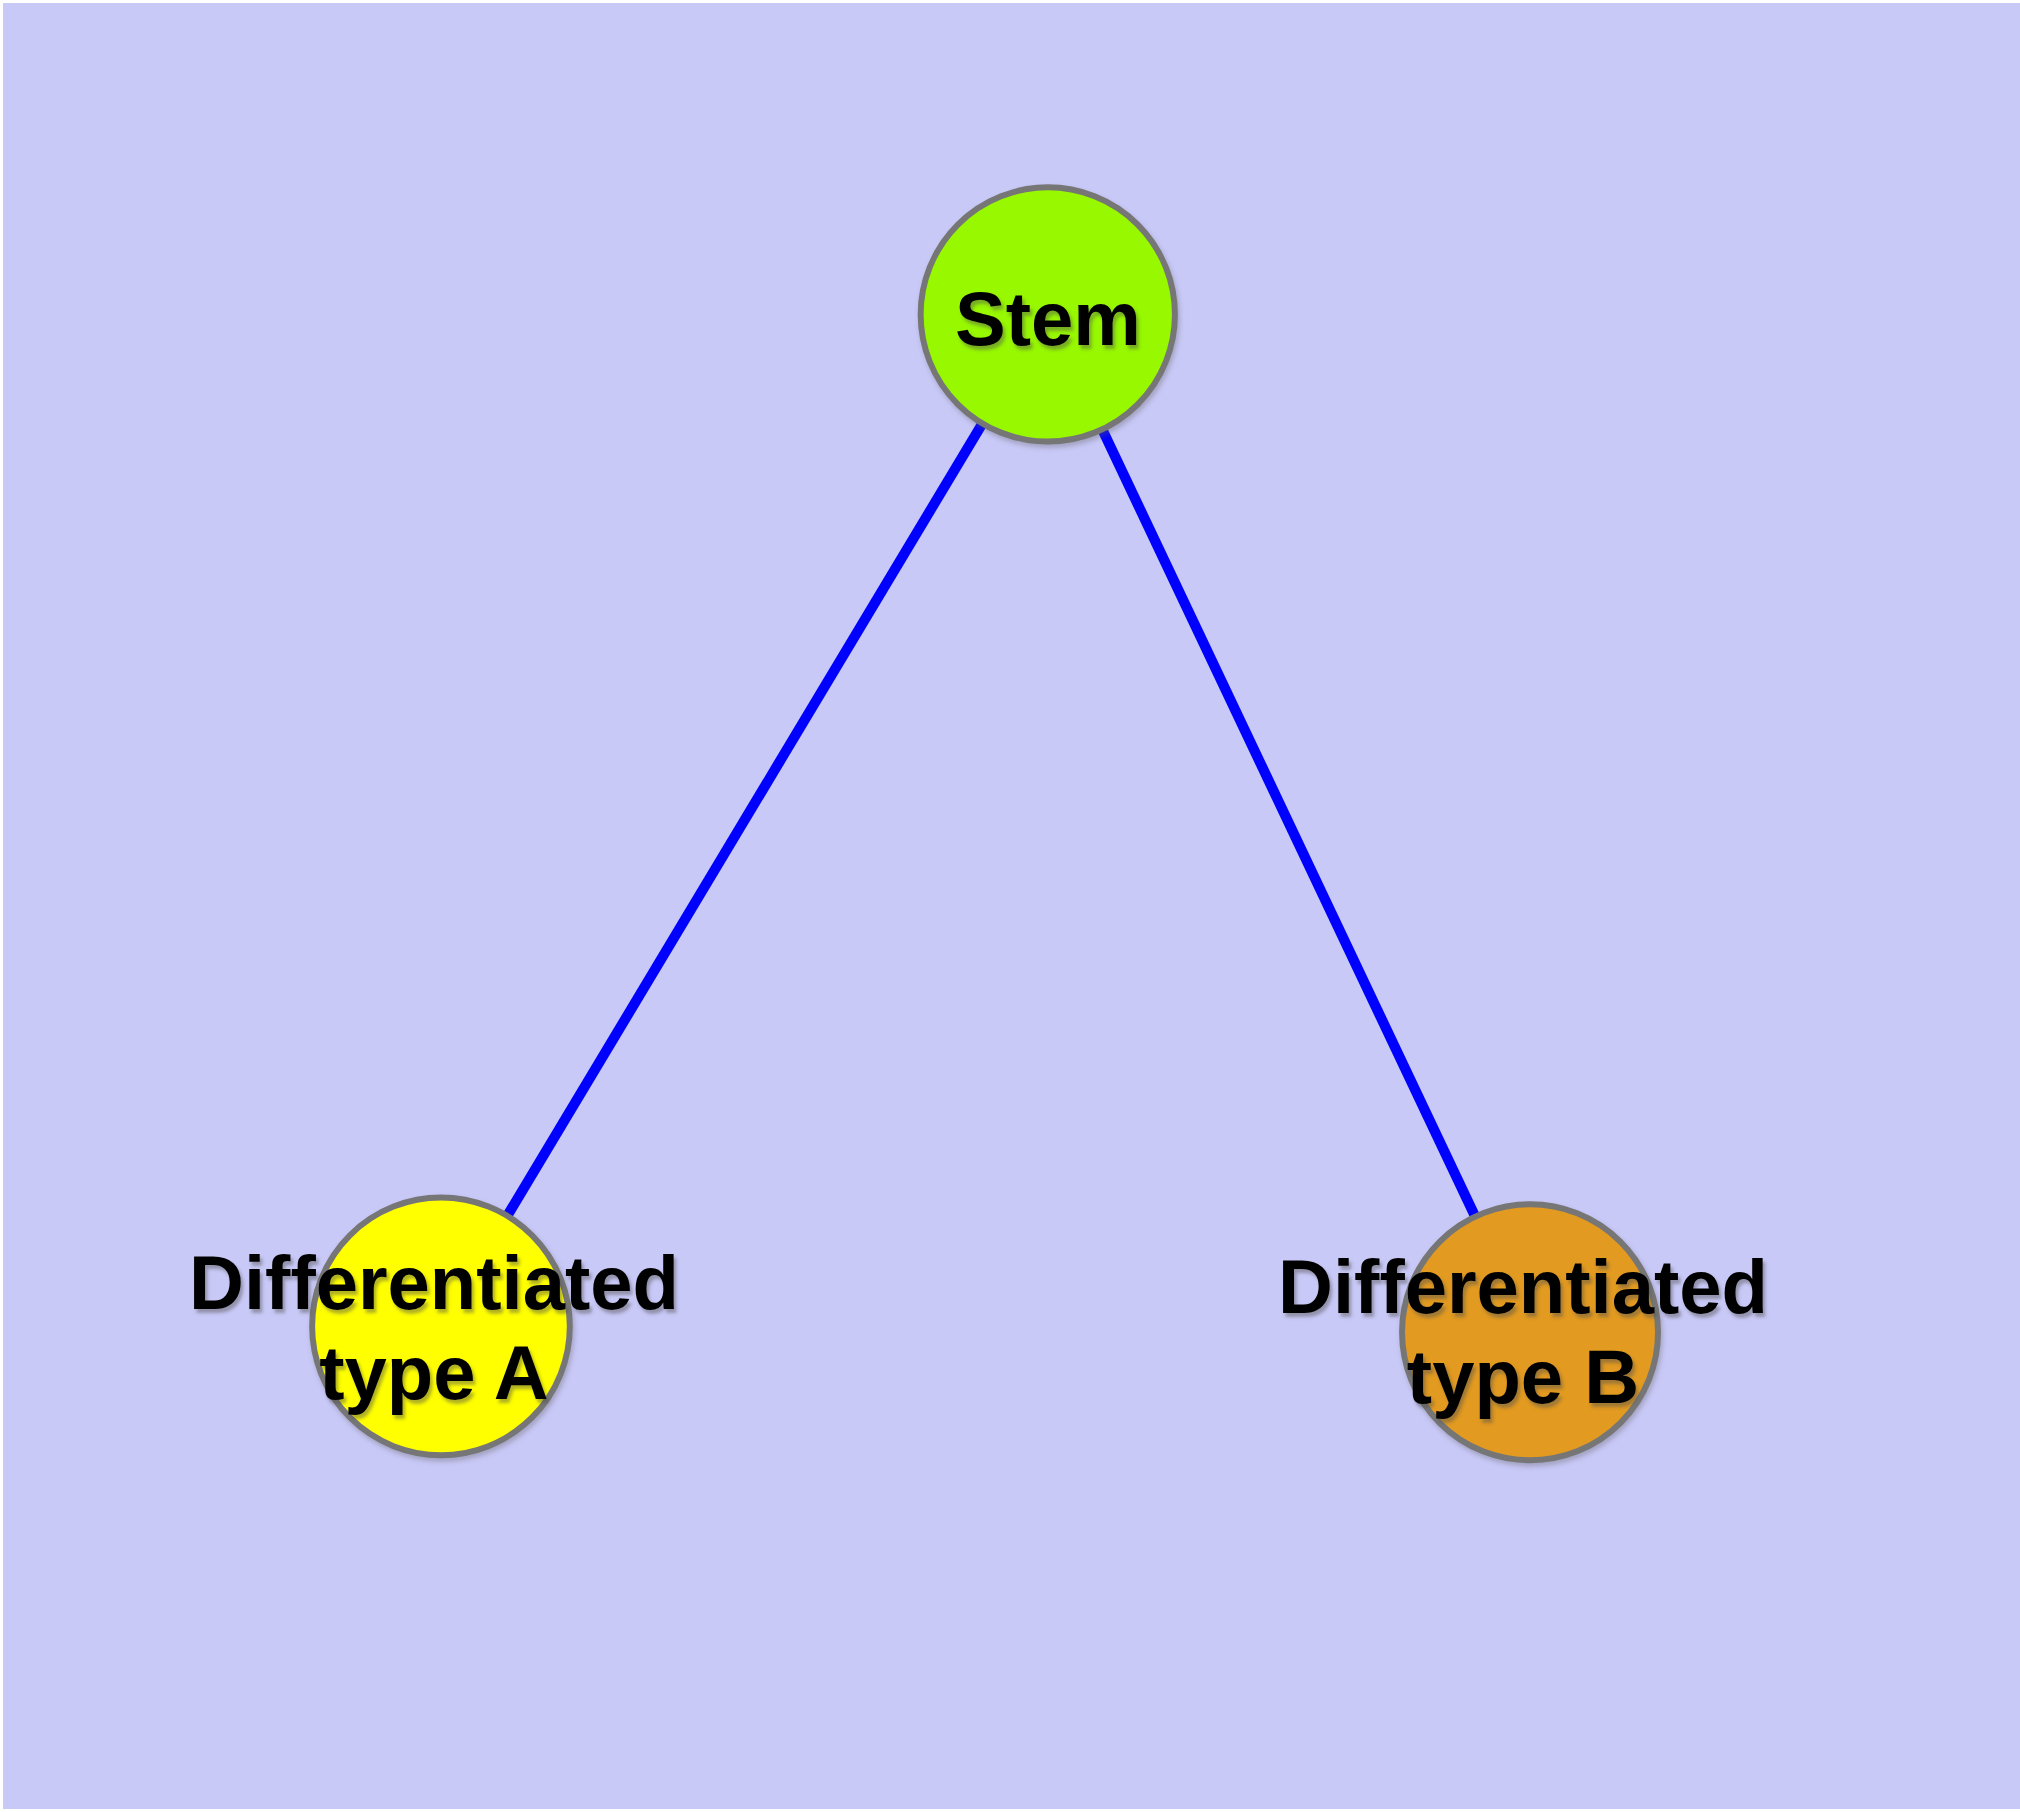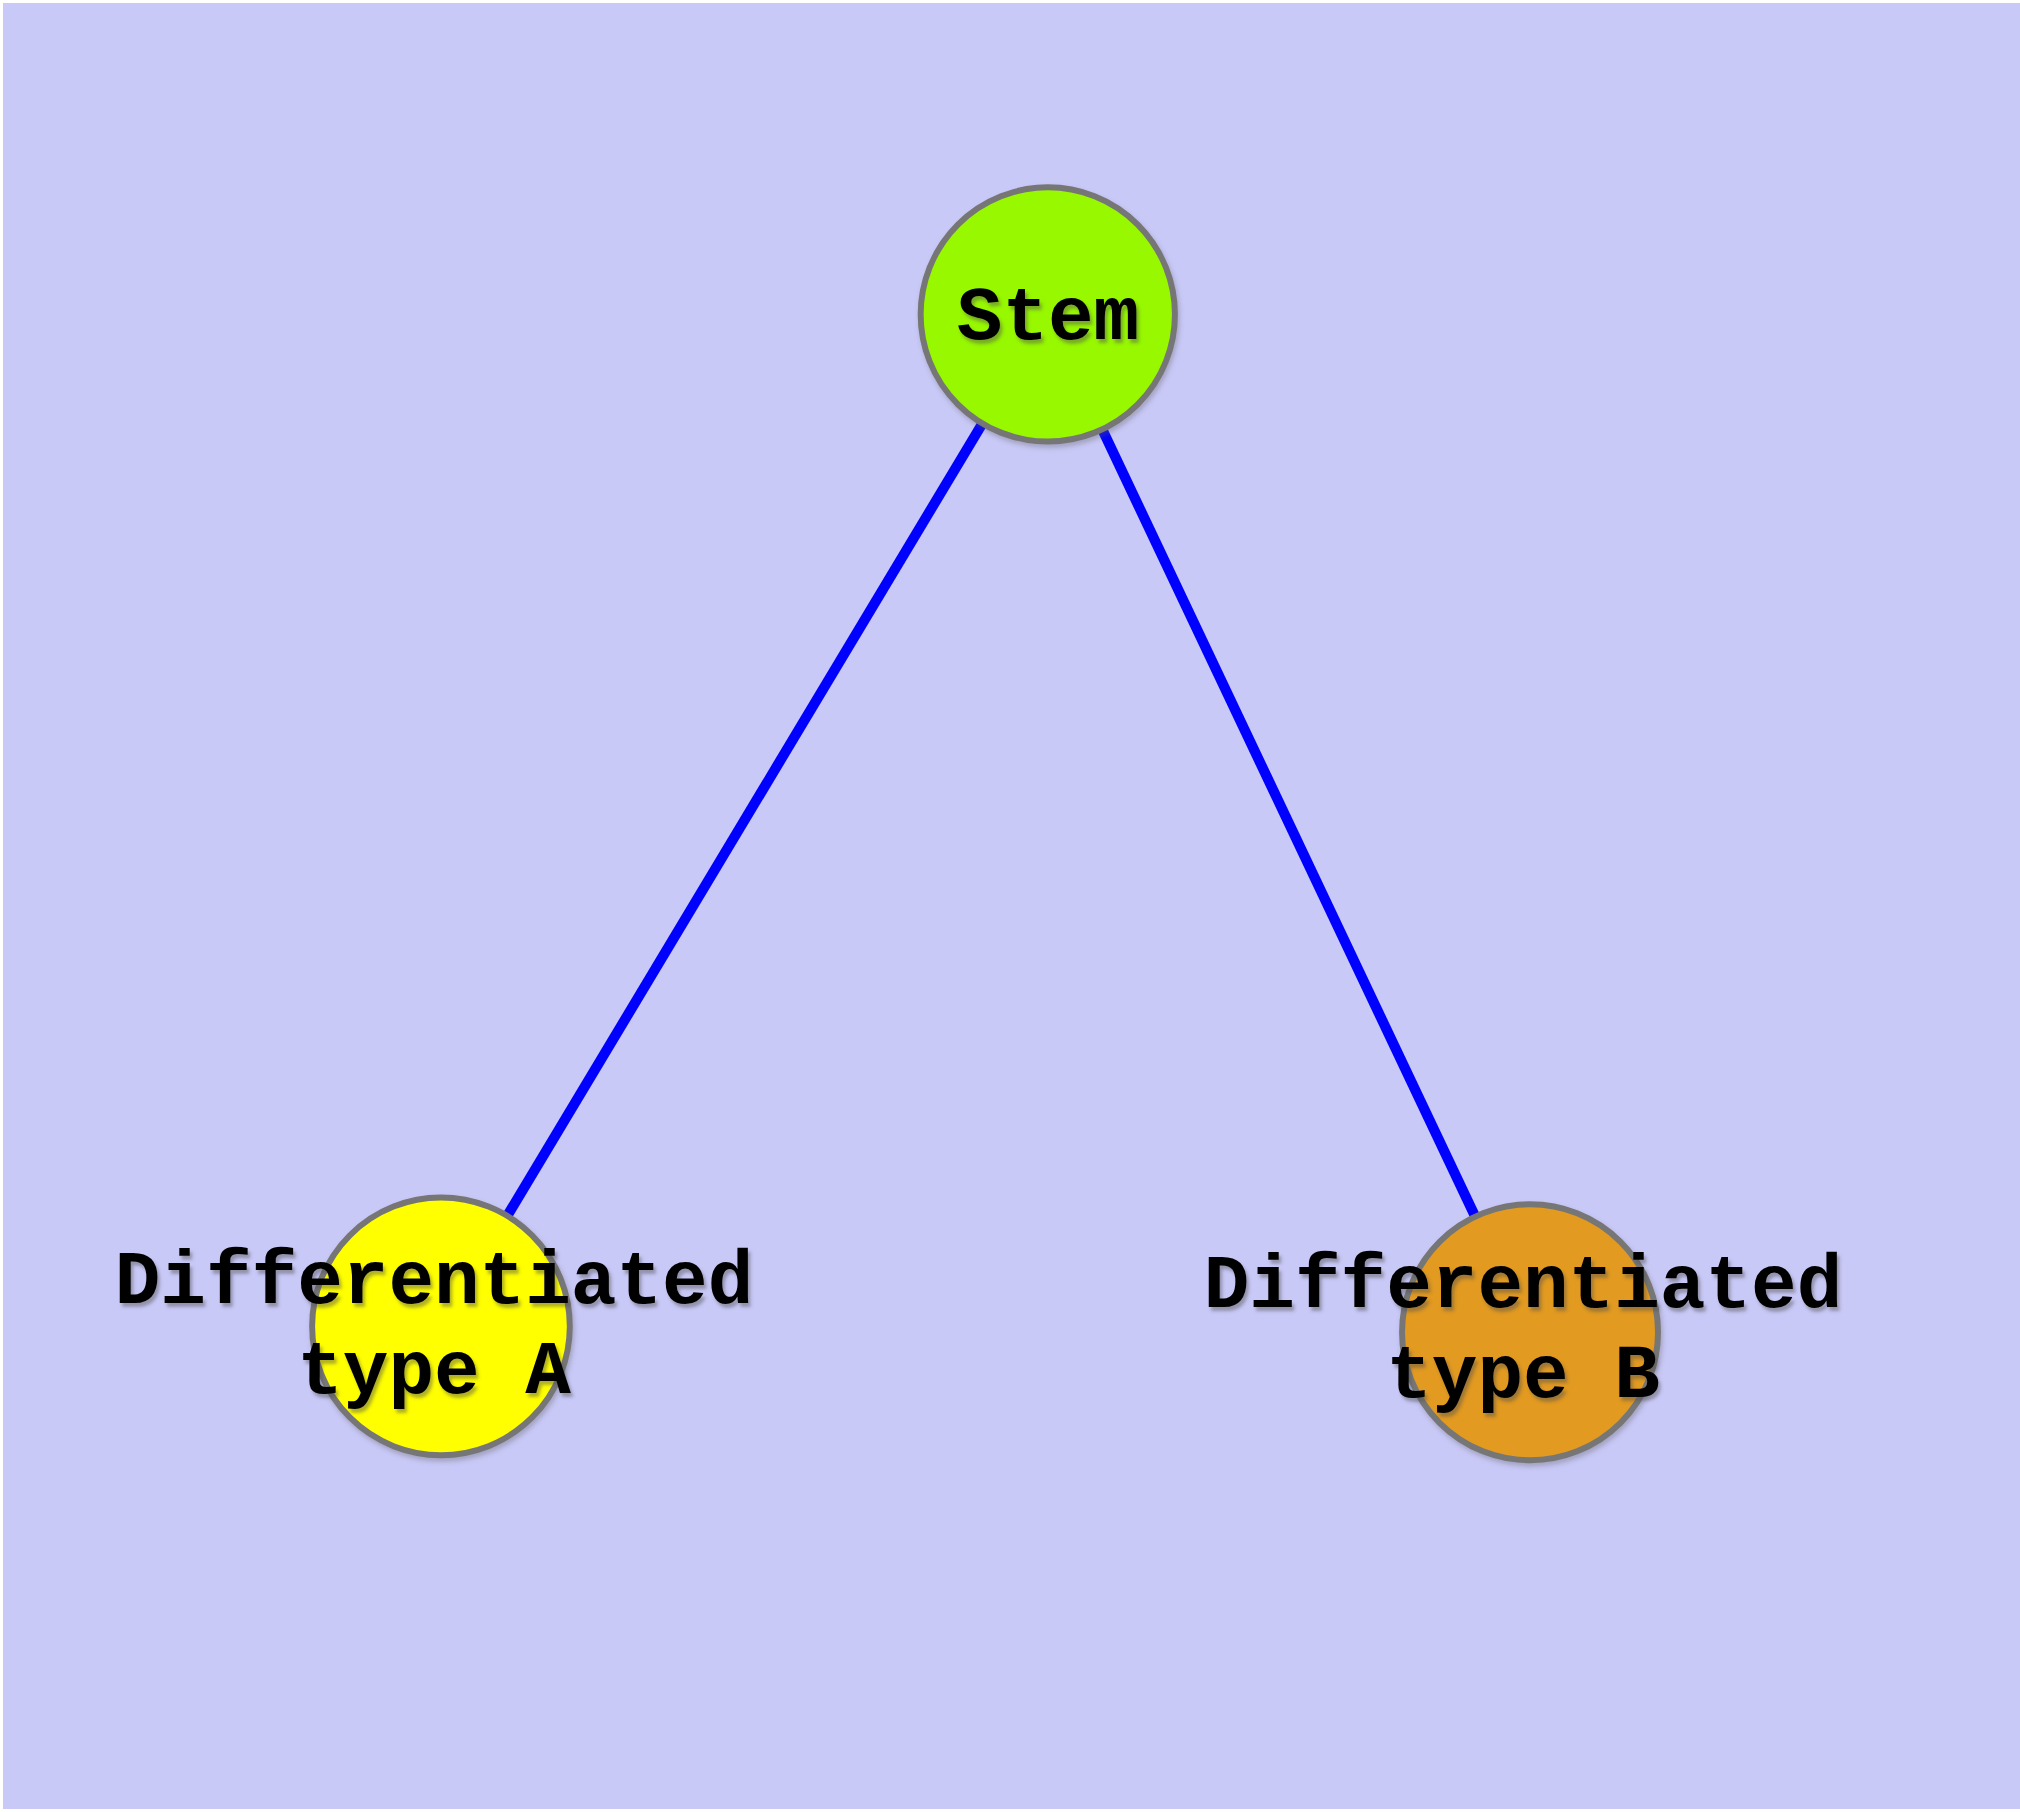--- a/index.html
+++ b/index.html
@@ -41,21 +41,20 @@
     transform: translate(-50%, -50%);
     width: max-content;
     text-align: center;
     font-weight: 700;
     font-size: 76px;
     line-height: 90px;
     color: #000000;
     white-space: pre-line;
     text-shadow: 2.5px 4.2px 3.4px rgba(80,80,80,0.45);
     letter-spacing: 0;
-    font-family: Liberation Mono, monospace;
   }
   #label-stem   { left: 1048px; top: 319px; }
   #label-diff-a { left: 434px;  top: 1328px; }
   #label-diff-b { left: 1523px; top: 1332px; }
 </style>
 </head>
 <body>
 
 <div class="panel"></div>
 

